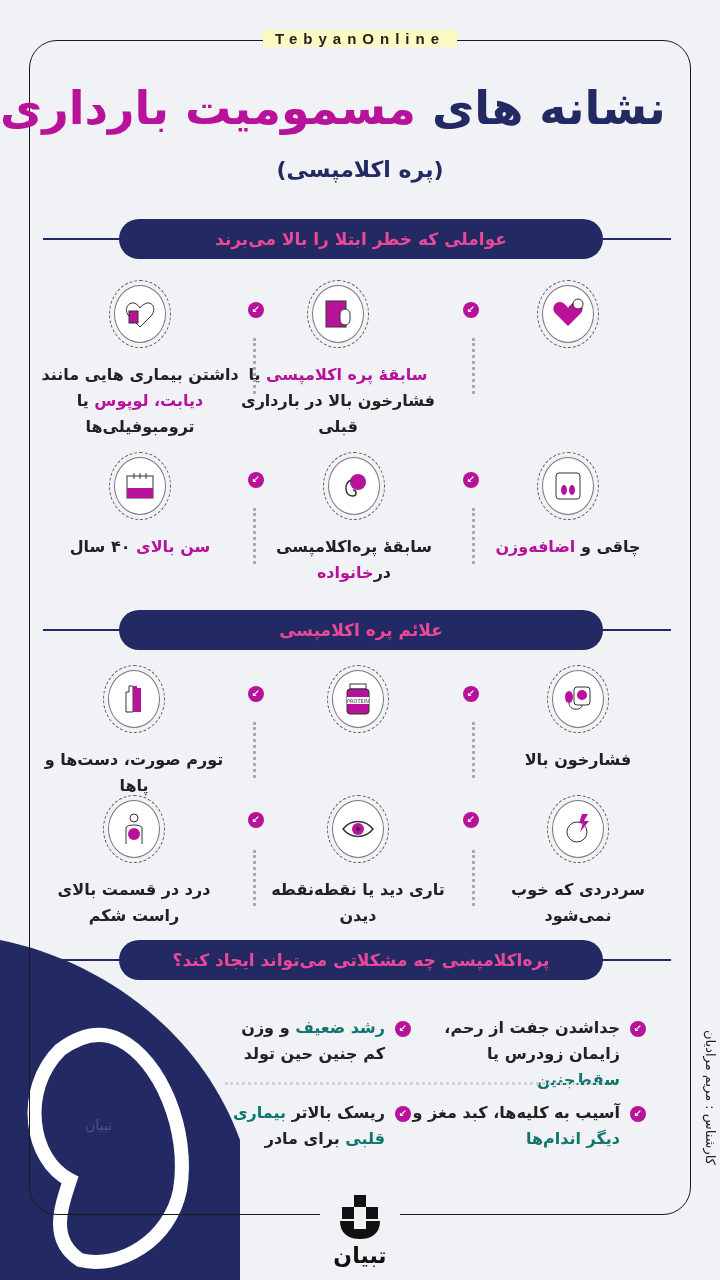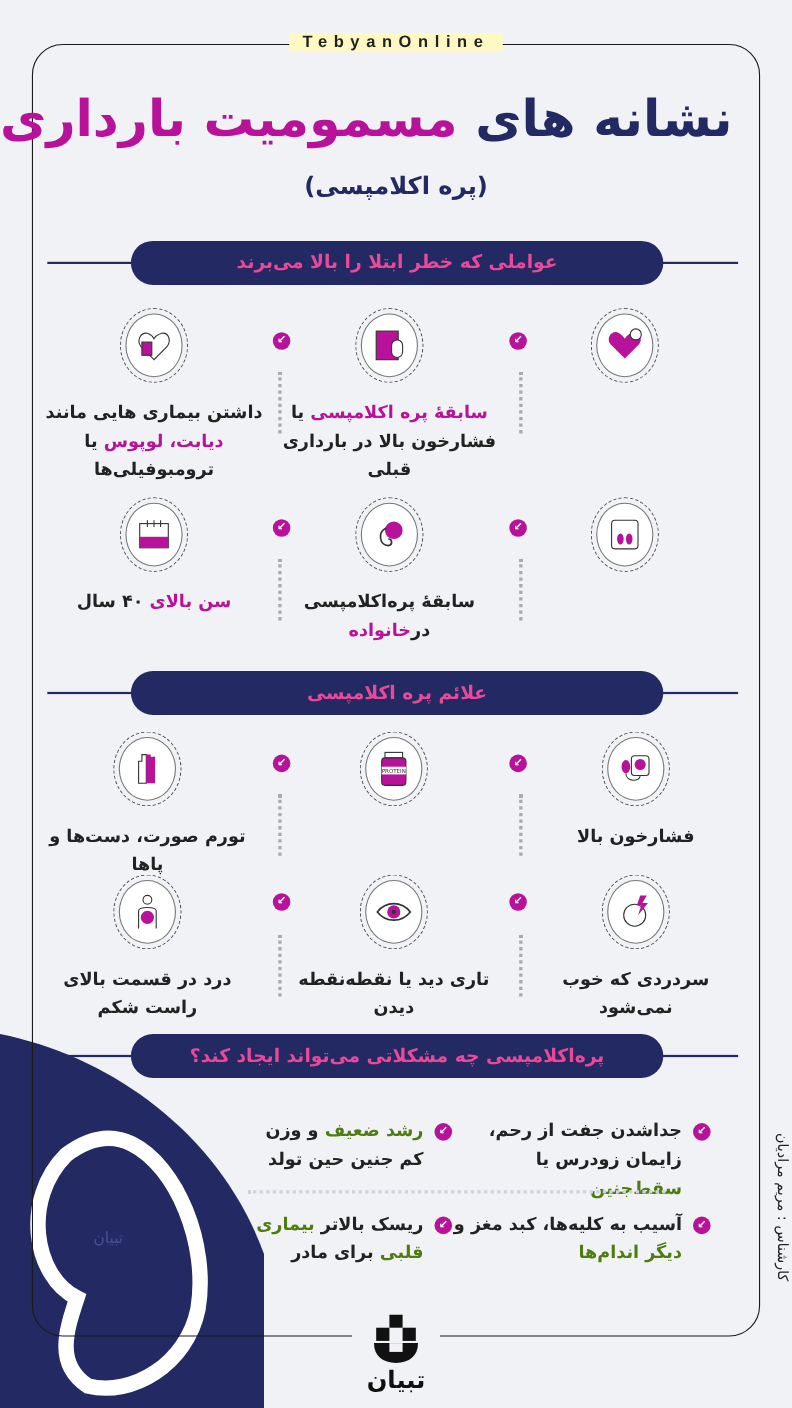--- a/index.html
+++ b/index.html
@@ -49,21 +49,21 @@
   }
   .item .txt { margin-top: 14px; font-size: 16px; line-height: 26px; color: #222; font-weight: bold; }
   .item .txt .m { color: #b8119a; }
   .arrow-dot {
     position: absolute; width: 16px; height: 16px; border-radius: 50%; background: #b8119a;
     color: #fff; font-size: 10px; line-height: 16px; text-align: center; font-weight: bold;
   }
   .vdots { position: absolute; width: 3px; border-left: 3px dotted #aaa; height: 56px; }
   .hdots { position: absolute; height: 2px; border-top: 3px dotted #cfd3dc; }
   .prob { position: absolute; direction: rtl; font-size: 16px; font-weight: bold; line-height: 26px; color: #222; }
-  .prob .m { color: #4d7c0f; }
+  .prob .m { color: #0f766e; }
   .prob .bullet { position: absolute; top: 6px; right: -26px; }
   .credit {
     position: absolute; right: 2px; top: 1030px; writing-mode: vertical-rl;
     font-size: 13px; color: #222; direction: rtl;
   }
   .logo-bottom { position: absolute; left: 320px; top: 1195px; width: 80px; text-align: center; background: #f1f2f5; }
   .logo-bottom .word { font-size: 22px; font-weight: bold; color: #111; direction: rtl; }
   .fetus-bg { position: absolute; left: 0; top: 940px; width: 240px; height: 340px; }
 </style>
 </head>
@@ -93,21 +93,21 @@
 <div class="item" style="left:468px; top:280px">
   <div class="icon-wrap">
       <div class="icon-inner">
     <svg width="36" height="36" viewBox="0 0 36 36">
           <path d="M18,30 L5,17 C1,12 5,5 11,6 C14,7 17,10 18,12 C19,10 22,7 25,6 C31,5 35,12 31,17 Z" fill="#b8119a"></path>
           <circle cx="28" cy="8" r="5" fill="#fff" stroke="#333"></circle>
         </svg>
   </div>
     </div>
 </div>
-<div class="item" style="left:254px; top:280px">
+<div class="item" style="left:238px; top:280px">
   <div class="icon-wrap">
       <div class="icon-inner">
     <svg width="30" height="34" viewBox="0 0 30 34">
           <rect x="3" y="4" width="20" height="26" fill="#b8119a" stroke="#333"></rect>
           <rect x="17" y="12" width="10" height="16" rx="5" fill="#fff" stroke="#333"></rect>
         </svg>
   </div>
     </div>
   <div class="txt"><span class="m">سابقهٔ پره اکلامپسی</span><span> یا فشارخون بالا در بارداری قبلی</span></div>
 </div>
@@ -126,20 +126,21 @@
 <div class="item" style="left:468px; top:452px">
   <div class="icon-wrap">
       <div class="icon-inner">
     <svg width="28" height="30" viewBox="0 0 28 30">
           <rect x="2" y="2" width="24" height="26" rx="3" fill="#fff" stroke="#333"></rect>
           <ellipse cx="10" cy="19" rx="3" ry="5" fill="#b8119a"></ellipse>
           <ellipse cx="18" cy="19" rx="3" ry="5" fill="#b8119a"></ellipse>
         </svg>
   </div>
     </div>
+  <div class="txt"><span>چاقی و </span><span class="m">اضافه‌وزن</span></div>
 </div>
 <div class="item" style="left:254px; top:452px">
   <div class="icon-wrap">
       <div class="icon-inner">
     <svg width="30" height="32" viewBox="0 0 30 32">
           <circle cx="19" cy="12" r="8" fill="#b8119a"></circle>
           <path d="M12,10 C4,14 6,26 14,26 C18,26 18,20 14,20" fill="none" stroke="#333" stroke-width="1.5"></path>
         </svg>
   </div>
     </div>

